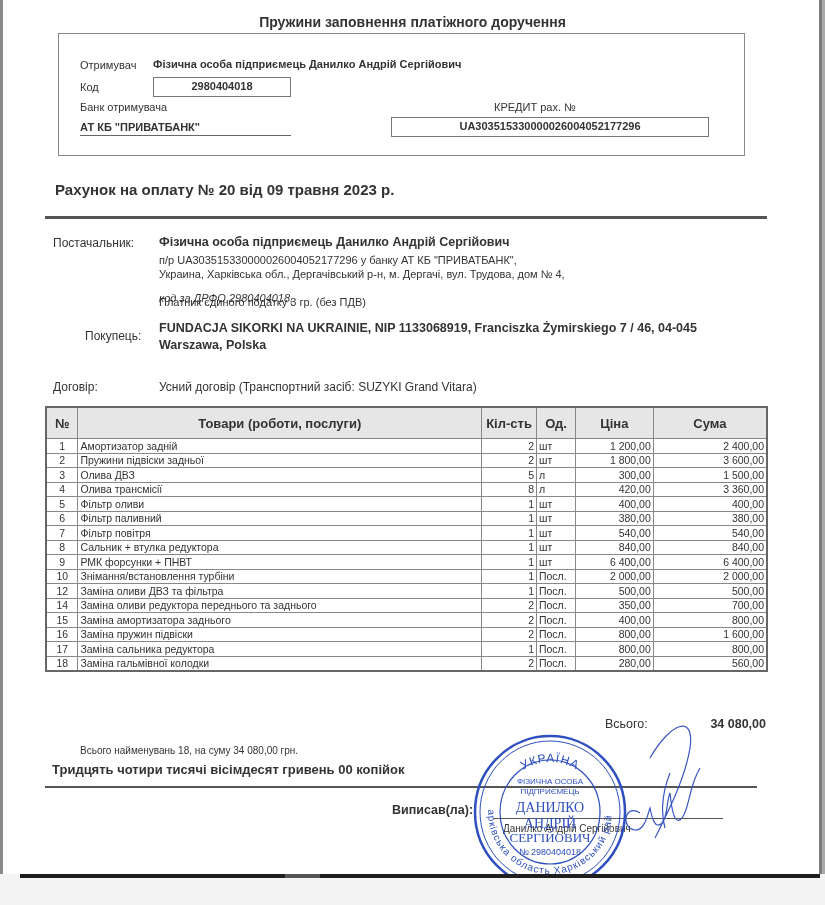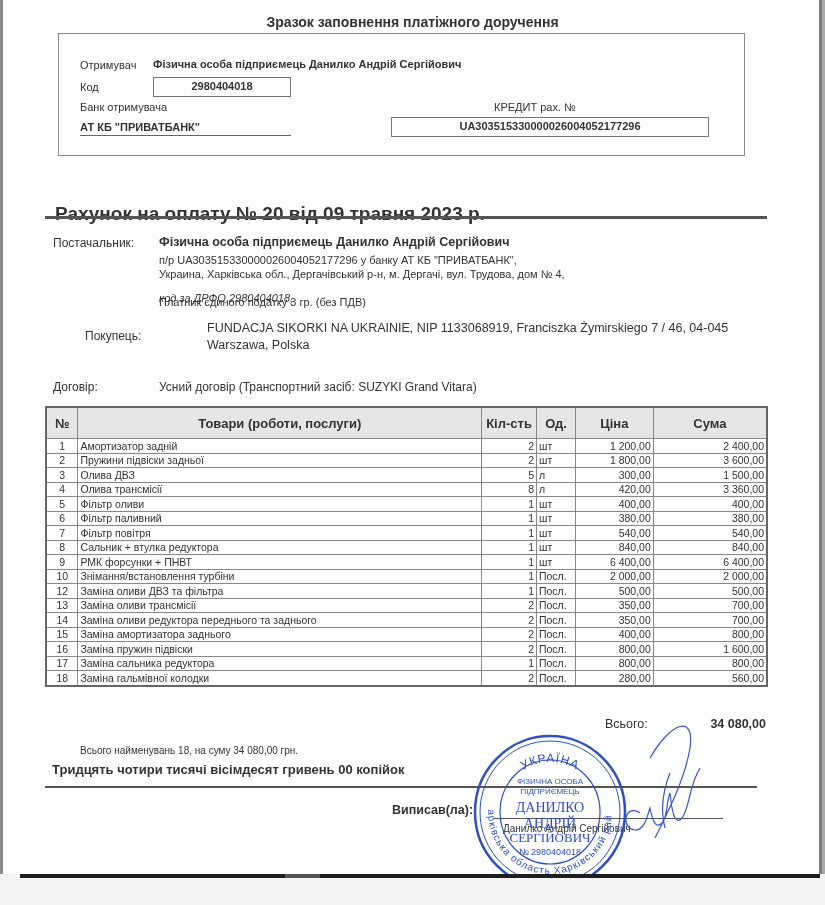--- a/index.html
+++ b/index.html
@@ -17,27 +17,27 @@
   .abs { position: absolute; white-space: nowrap; }
 
   .sample-title { left: 0; width: 825px; top: 14px; text-align: center; font-weight: bold; font-size: 14px; color: #333; }
   .sample-frame { position: absolute; left: 58px; top: 33px; width: 687px; height: 123px; border: 1.5px solid #888; box-sizing: border-box; }
   .lbl-sm { font-size: 11px; color: #333; }
   .val-b { font-size: 11px; font-weight: bold; color: #333; }
   .code-box { position: absolute; left: 153px; top: 77px; width: 138px; height: 20px; border: 1.5px solid #777; box-sizing: border-box; text-align: center; font-size: 11px; font-weight: bold; line-height: 17px; color: #333; }
   .bank-underline { position: absolute; left: 80px; top: 135px; width: 211px; height: 1px; background: #666; }
   .iban-box { position: absolute; left: 391px; top: 117px; width: 318px; height: 20px; border: 1.5px solid #777; box-sizing: border-box; text-align: center; font-size: 11px; font-weight: bold; line-height: 17px; color: #333; }
 
-  .invoice-title { left: 55px; top: 203px; font-size: 19px; font-weight: bold; color: #333; }
+  .invoice-title { left: 55px; top: 181px; font-size: 15px; font-weight: bold; color: #333; }
   .title-rule { position: absolute; left: 45px; top: 216px; width: 722px; height: 3px; background: #555; }
 
   .party-lbl { font-size: 12px; color: #333; }
   .party-name { font-size: 12.5px; font-weight: bold; color: #333; }
   .party-line { font-size: 11px; color: #333; }
-  .buyer { font-size: 12.5px; font-weight: normal; color: #333; line-height: 18px; margin-left: 48px; }
+  .buyer { font-size: 12.5px; font-weight: bold; color: #333; line-height: 18px; }
 
   table.items {
     position: absolute; left: 45px; top: 406px; width: 723px;
     border-collapse: collapse; font-size: 10.5px; color: #333;
     border: 2px solid #666;
   }
   table.items th {
     background: #e6e6e6; font-weight: bold; font-size: 13px; height: 30px;
     border: 1px solid #888; text-align: center; padding: 0;
   }
@@ -57,21 +57,21 @@
 
   .stamp { position: absolute; left: 470px; top: 732px; width: 160px; height: 160px; }
   .signature { position: absolute; left: 600px; top: 718px; width: 110px; height: 130px; }
 </style>
 </head>
 <body>
 
 <div class="viewer-left-edge"></div>
 <div class="viewer-right-edge"></div>
 
-<div class="abs sample-title">Зразок заповнення платіжного доручення</div>
+<div class="abs sample-title">Пружини заповнення платіжного доручення</div>
 <div class="sample-frame"></div>
 <div class="abs lbl-sm" style="left:80px;top:59px;">Отримувач</div>
 <div class="abs val-b" style="left:153px;top:58px;">Фізична особа підприємець Данилко Андрій Сергійович</div>
 <div class="abs lbl-sm" style="left:80px;top:81px;">Код</div>
 <div class="code-box">2980404018</div>
 <div class="abs lbl-sm" style="left:80px;top:101px;">Банк отримувача</div>
 <div class="abs val-b" style="left:80px;top:121px;">АТ КБ "ПРИВАТБАНК"</div>
 <div class="bank-underline"></div>
 <div class="abs lbl-sm" style="left:494px;top:101px;">КРЕДИТ рах. №</div>
 <div class="iban-box">UA303515330000026004052177296</div>
@@ -193,28 +193,20 @@
     <td class="c-p">2 000,00</td>
     <td class="c-s">2 000,00</td>
   </tr>
       <tr>
     <td class="c-n">12</td>
     <td class="c-i">Заміна оливи ДВЗ та фільтра</td>
     <td class="c-q">1</td>
     <td class="c-u">Посл.</td>
     <td class="c-p">500,00</td>
     <td class="c-s">500,00</td>
-  </tr>
-      <tr>
-    <td class="c-n">13</td>
-    <td class="c-i">Заміна оливи трансмісії</td>
-    <td class="c-q">2</td>
-    <td class="c-u">Посл.</td>
-    <td class="c-p">350,00</td>
-    <td class="c-s">700,00</td>
   </tr>
       <tr>
     <td class="c-n">14</td>
     <td class="c-i">Заміна оливи редуктора переднього та заднього</td>
     <td class="c-q">2</td>
     <td class="c-u">Посл.</td>
     <td class="c-p">350,00</td>
     <td class="c-s">700,00</td>
   </tr>
       <tr>

